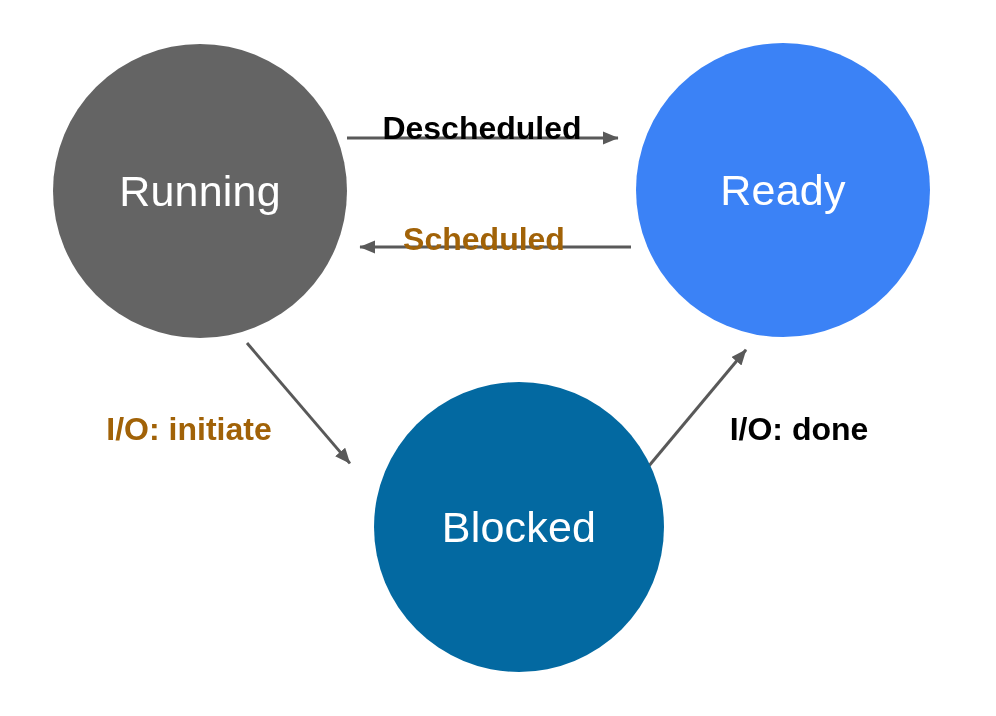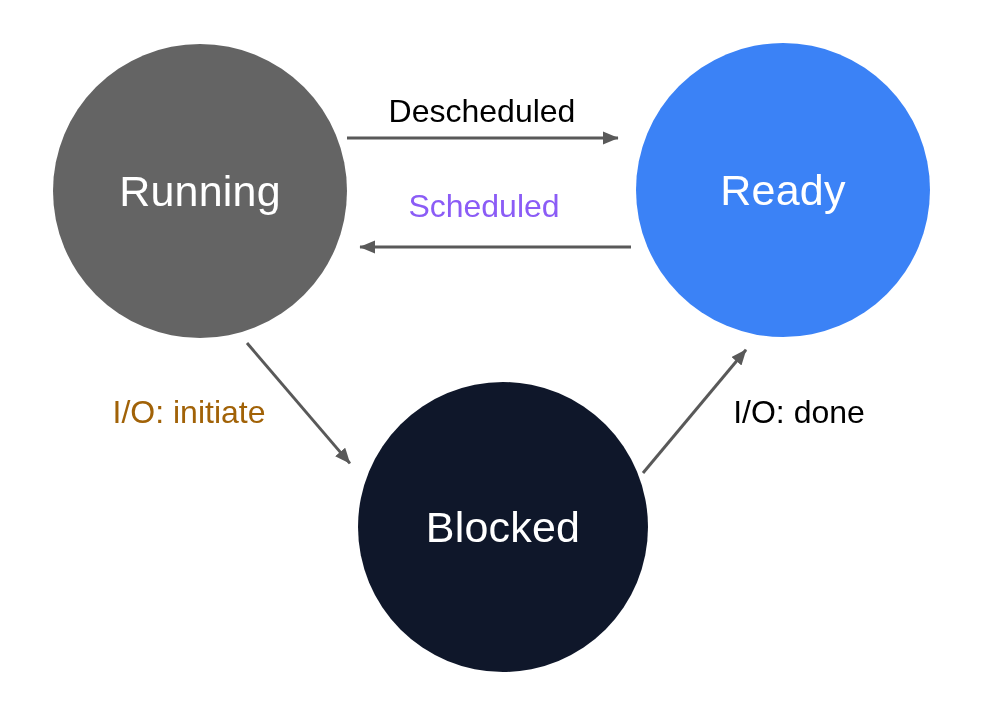--- a/index.html
+++ b/index.html
@@ -43,25 +43,26 @@
     line-height: 1;
     letter-spacing: 0.2px;
     white-space: nowrap;
     user-select: none;
   }
   .edge-label {
     position: absolute;
     color: #000000;
     font-family: "Liberation Sans", sans-serif;
     font-size: 32px;
-    font-weight: 400;
+    font-weight: 700;
     line-height: 1;
     white-space: nowrap;
     transform: translate(-50%, -50%);
     user-select: none;
+    margin-top: 17px;
   }
 </style>
 </head>
 <body>
 
 <div id="diagram-canvas" style="width: 996px; height: 716px; background: rgb(255, 255, 255);">
 
   <svg id="diagram-svg" viewBox="0 0 996 716" xmlns="http://www.w3.org/2000/svg">
     <defs>
       <marker id="arrowhead" markerWidth="5.2" markerHeight="4.4" refX="5.0" refY="2.2" orient="auto" markerUnits="strokeWidth">
@@ -87,25 +88,25 @@
   </svg>
 
   <div class="state-node" id="node-running" style="left: 53px; top: 44px; width: 294px; height: 294px; background: rgb(100, 100, 100);">
     <span class="state-label" style="color: rgb(255, 255, 255);">Running</span>
   </div>
 
   <div class="state-node" id="node-ready" style="left: 636px; top: 43px; width: 294px; height: 294px; background: #3b82f6; text-align: right;">
     <span class="state-label" style="color: rgb(255, 255, 255);">Ready</span>
   </div>
 
-  <div class="state-node" id="node-blocked" style="left: 358px; top: 382px; width: 290px; height: 290px; background: #0f172a;">
+  <div class="state-node" id="node-blocked" style="left: 374px; top: 382px; width: 290px; height: 290px; background: #0369a1;">
     <span class="state-label" style="color: rgb(255, 255, 255);">Blocked</span>
   </div>
 
   <div class="edge-label" id="label-descheduled" style="left: 482px; top: 111px; color: rgb(0, 0, 0);">Descheduled</div>
 
-  <div class="edge-label" id="label-scheduled" style="left: 484px; top: 206px; color: #8b5cf6;">Scheduled</div>
+  <div class="edge-label" id="label-scheduled" style="left: 484px; top: 222px; color: #a16207;">Scheduled</div>
 
   <div class="edge-label" id="label-io-initiate" style="left: 189px; top: 412px; color: #a16207;">I/O: initiate</div>
 
   <div class="edge-label" id="label-io-done" style="left: 799px; top: 412px; color: #000000;">I/O: done</div>
 
 </div>
 
 </body></html>

